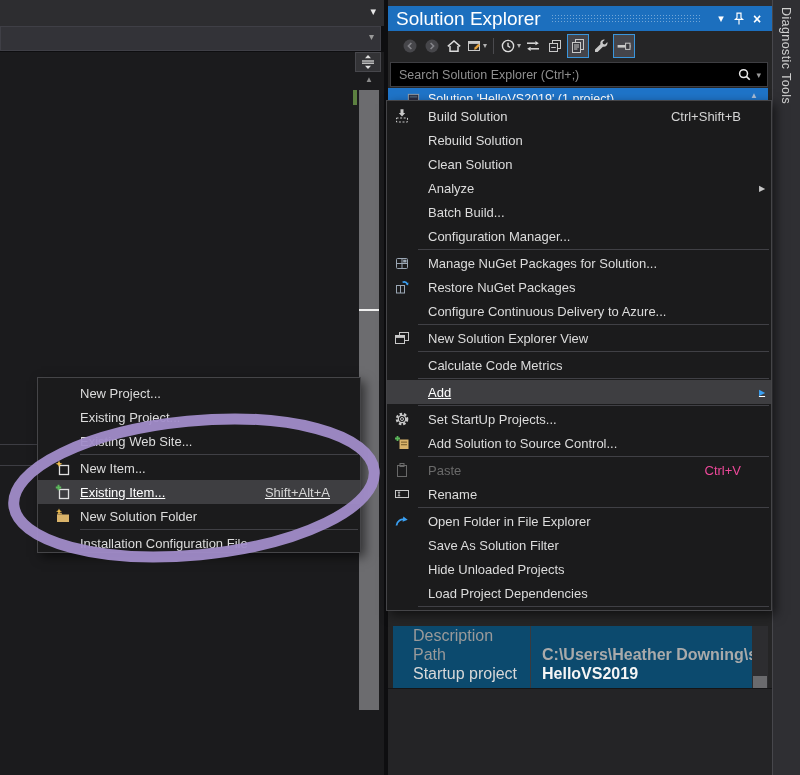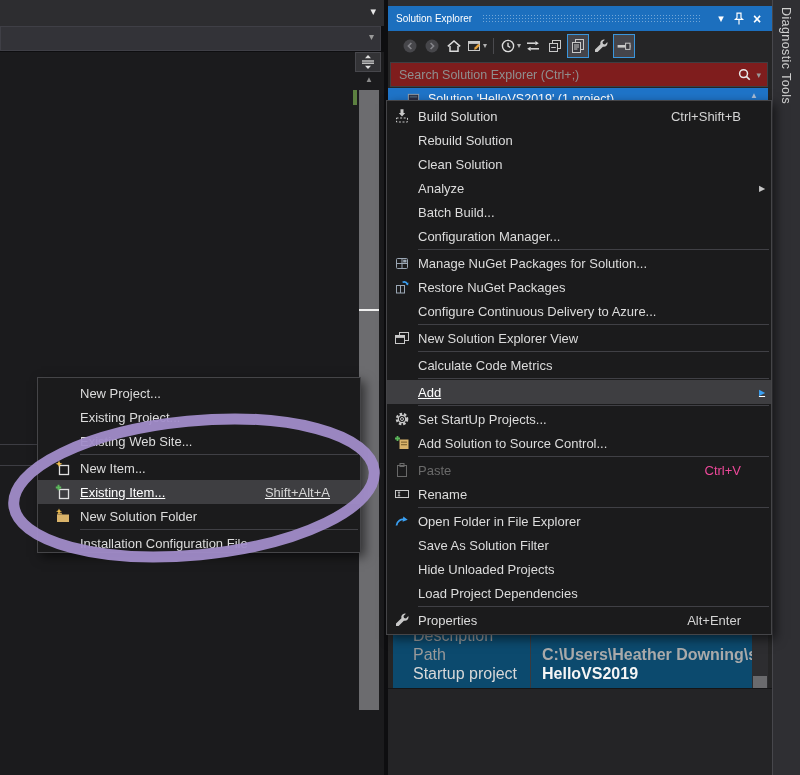--- a/index.html
+++ b/index.html
@@ -19,32 +19,32 @@
   .scroll-up{position:absolute;left:357px;top:73px;width:24px;height:14px;color:#8a8a8a;
              font-size:8px;text-align:center;line-height:14px;}
   .green-mark{position:absolute;left:353px;top:90px;width:4px;height:15px;background:#5c8040;}
   .vthumb{position:absolute;left:359px;top:90px;width:20px;height:620px;background:#6c6c6f;}
   .vthumb .caret-line{position:absolute;left:0;top:219px;width:100%;height:2px;background:#efefef;}
   
   .se-panel{position:absolute;left:388px;top:0;width:384px;height:775px;background:#252526;}
   .se-topstrip{position:absolute;left:0;top:0;width:100%;height:6px;background:#2d2d30;}
   .se-titlebar{position:absolute;left:0;top:6px;width:100%;height:25px;background:#1c6fbe;
                display:flex;align-items:center;box-sizing:border-box;padding:0 6px 0 8px;}
-  .se-title{color:#fff;font-size:10px;white-space:nowrap;}
+  .se-title{color:#fff;font-size:19px;white-space:nowrap;}
   .hatch{flex:1;height:9px;margin:0 10px;
          background-image:radial-gradient(rgba(255,255,255,.38) .8px,transparent .9px);
          background-size:3px 3px;}
   .tb-ico{display:inline-flex;align-items:center;justify-content:center;width:18px;height:18px;color:#fff;}
   .se-toolbar{position:absolute;left:0;top:31px;width:100%;height:29px;display:flex;align-items:center;
               padding-left:12px;box-sizing:border-box;}
   .tbtn{display:inline-flex;align-items:center;justify-content:center;height:22px;min-width:20px;margin-right:2px;}
   .tbtn.boxed{border:1px solid #3a96dd;background:#45454b;}
   .tbtn .dd{font-size:8px;color:#b0b0b0;margin-left:1px;}
   .tdiv{width:1px;height:16px;background:#4a4a4e;margin:0 6px 0 4px;}
-  .se-search{position:absolute;left:2px;top:62px;width:378px;height:25px;background:#7f1d1d;
+  .se-search{position:absolute;left:2px;top:62px;width:378px;height:25px;background:#000000;
              border:1px solid #3e3e42;box-sizing:border-box;display:flex;align-items:center;}
   .se-search input{flex:1;background:transparent;border:0;outline:none;color:#cfcfcf;
                    font-family:"Liberation Sans",sans-serif;font-size:12.5px;padding:0 0 0 8px;}
   .se-search input::placeholder{color:#8f8f8f;}
   .se-search .dd{color:#9a9a9a;font-size:9px;margin:0 6px 0 4px;}
   .sol-row{position:absolute;left:0;top:88px;width:380px;height:22px;background:#1f74c8;
            display:flex;align-items:center;padding-left:18px;box-sizing:border-box;}
   .sol-row .lbl{color:#fff;font-size:12.5px;margin-left:7px;white-space:nowrap;}
   .sol-row .tree-up{position:absolute;right:10px;top:3px;color:#a9bdd6;font-size:8px;}
   
@@ -69,21 +69,21 @@
   .menu{position:absolute;background:#1b1b1c;border:1px solid #454548;box-sizing:border-box;
         box-shadow:4px 4px 10px rgba(0,0,0,.55);padding:3px 0 2px 0;}
   #context-menu{left:386px;top:100px;width:386px;z-index:50;}
   #add-submenu{left:37px;top:377px;width:324px;height:176px;overflow:hidden;z-index:55;}
   .menu-item{height:24px;display:flex;align-items:center;font-size:13px;color:#dcdcdc;}
   .menu-item.hl{background:#3e3e41;color:#ffffff;text-decoration:underline;}
   .menu-item.dis{color:#6a6a6a;}
   .menu-item.dis .sc{color:#ec4899;}
   .menu-item .gut{width:22px;margin-left:4px;display:flex;align-items:center;justify-content:center;flex:none;}
   #add-submenu .menu-item .gut{width:26px;margin-left:12px;}
-  .menu-item .lbl{flex:1;margin-left:5px;white-space:nowrap;overflow:hidden;}
+  .menu-item .lbl{flex:1;margin-left:15px;white-space:nowrap;overflow:hidden;}
   #add-submenu .menu-item .lbl{margin-left:4px;}
   .menu-item .sc{margin-right:14px;color:#d4d4d4;}
   .menu-item .arrow{width:14px;margin-right:2px;font-size:8px;color:#c5c5c5;text-align:center;flex:none;}
   .menu-sep{height:1px;background:#404045;margin:1px 2px 1px 31px;}
   #add-submenu .menu-sep{margin-left:42px;}
   
   #annotation-svg{position:absolute;left:0;top:0;width:800px;height:775px;z-index:90;pointer-events:none;}
   svg{display:block;}
 </style>
 </head>
@@ -423,30 +423,20 @@
         <span class="gut"></span>
         <span class="lbl">Hide Unloaded Projects</span>
         <span class="arrow"></span>
       </div>
       <div class="menu-item">
         <span class="gut"></span>
         <span class="lbl">Load Project Dependencies</span>
         <span class="arrow"></span>
       </div>
       <div class="menu-sep"></div>
-      <div class="menu-item">
-        <span class="gut">
-          <svg width="16" height="16" viewBox="0 0 16 16">
-            <path fill="#c8c8c8" d="M10.8 1.5a3.7 3.7 0 00-3.4 4.7L2 11.5V14h2.6l5.3-5.3a3.7 3.7 0 004.5-4.6L12 6.4l-2-.5-.5-2 2.4-2.2a3.7 3.7 0 00-1.1-.2z"></path>
-          </svg>
-        </span>
-        <span class="lbl">Properties</span>
-        <span class="sc">Alt+Enter</span>
-        <span class="arrow"></span>
-      </div>
     </div>
   <div class="menu" id="add-submenu">
       <div class="menu-item">
         <span class="gut"></span>
         <span class="lbl">New Project...</span>
         <span class="arrow"></span>
       </div>
       <div class="menu-item">
         <span class="gut"></span>
         <span class="lbl">Existing Project...</span>

